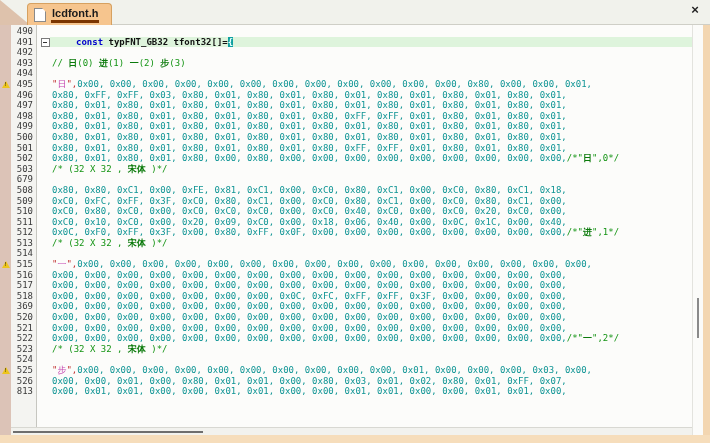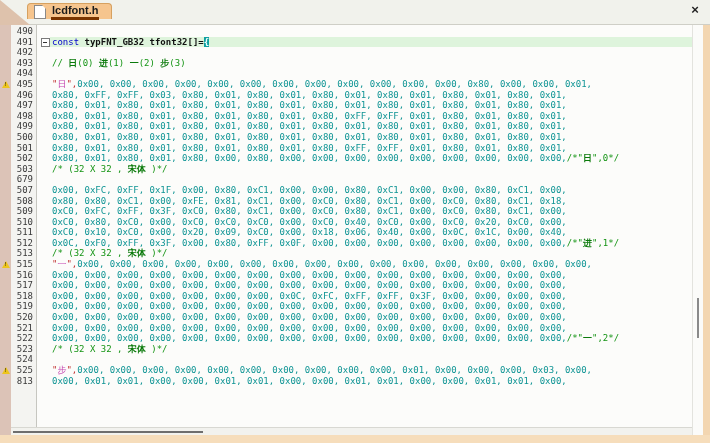--- a/index.html
+++ b/index.html
@@ -3,21 +3,21 @@
 <meta charset="utf-8">
 <style>
   html,body{margin:0;padding:0;background:#e8e8e8;}
   .win{position:relative;width:710px;height:443px;background:#fcfcfa;outline:1px solid #cfcfc7;
        font-family:"DejaVu Sans Mono","DejaVu Sans",monospace;overflow:hidden;}
   
   .tabbar{position:absolute;left:0;top:0;width:710px;height:25px;background:#f1f2ec;
           border-bottom:1px solid #cfcfc7;box-sizing:border-box;}
   .corner{position:absolute;left:0;top:0;width:0;height:0;
           border-left:30px solid #dec2ac;border-top:25px solid transparent;}
-  .tab{position:absolute;left:27px;top:3px;height:16px;background:#f6c58e;
+  .tab{position:absolute;left:27px;top:3px;height:22px;background:#f6c58e;
        border:1px solid #d6a160;border-bottom:none;border-radius:4px 4px 0 0;
        display:flex;align-items:center;gap:5px;padding:0 12px 0 6px;box-sizing:border-box;}
   .dicon{width:10px;height:12px;background:#ffffff;border:1px solid #8a8a8a;position:relative;flex:none;}
   .dicon::before{content:"";position:absolute;right:-1px;top:-1px;width:0;height:0;
        border-left:4px solid transparent;border-top:4px solid #f6c58e;}
   .tab-label{font-family:"Liberation Sans",sans-serif;font-size:11px;font-weight:bold;color:#1c1c1c;
        border-bottom:3px solid #7b3500;padding:1px 1px 1px 1px;}
   .closex{position:absolute;right:7px;top:2px;width:16px;height:16px;line-height:16px;text-align:center;
        font-family:"Liberation Sans",sans-serif;font-size:13px;font-weight:bold;color:#222;cursor:pointer;}
   
@@ -31,21 +31,21 @@
   .rn{width:22px;flex:none;text-align:right;padding-right:8px;font-size:9px;line-height:10.6px;color:#3a3a3a;}
   .rf{width:9px;flex:none;position:relative;}
   .rt{flex:1;white-space:pre;font-size:9px;line-height:10.6px;color:#222;padding-left:2px;}
   .hl .rt{background:#def4dc;}
   .fbox{position:absolute;left:0;top:1.5px;width:7px;height:7px;background:#fff;border:1px solid #7a7a7a;}
   .fbox::after{content:"";position:absolute;left:1px;top:3px;width:4px;height:1px;background:#333;}
   .tri{width:0;height:0;border-left:4px solid transparent;border-right:4px solid transparent;
        border-bottom:7px solid #edc51c;position:relative;}
   .tri::after{content:"!";position:absolute;left:-1px;top:0px;font:bold 5px "Liberation Sans",sans-serif;color:#4a3c00;}
   
-  .s-kw{color:#0000cc;font-weight:normal;}
+  .s-kw{color:#0000cc;font-weight:bold;margin-left:24px;}
   .s-id{color:#111;font-weight:bold;text-align:center;}
   .s-hex{color:#0e9494;}
   .s-cmt{color:#149414;}
   .s-cmtb{color:#0b7a0b;font-weight:bold;}
   .s-q{color:#c03030;}
   .s-ch{color:#c23fae;}
   .s-brace{background:#0fa0a0;color:#e8ffff;font-weight:bold;}
   
   .hscroll{position:absolute;left:11px;top:402px;width:681px;height:8px;background:#f2f2ee;
        border-top:1px solid #d8d8d2;box-sizing:border-box;}
@@ -164,26 +164,20 @@
           <span class="rt"><span class="s-cmt">/* (32 X 32 , </span><span class="s-cmtb">宋体</span><span class="s-cmt"> )*/</span></span>
         </div>
         <div class="row">
           <span class="rw"></span>
           <span class="rn">679</span>
           <span class="rf"></span>
           <span class="rt"></span>
         </div>
         <div class="row">
           <span class="rw"></span>
-          <span class="rn">507</span>
-          <span class="rf"></span>
-          <span class="rt"><span class="s-hex">0x00, 0xFC, 0xFF, 0x1F, 0x00, 0x80, 0xC1, 0x00, 0x00, 0x80, 0xC1, 0x00, 0x00, 0x80, 0xC1, 0x00,</span></span>
-        </div>
-        <div class="row">
-          <span class="rw"></span>
           <span class="rn">508</span>
           <span class="rf"></span>
           <span class="rt"><span class="s-hex">0x80, 0x80, 0xC1, 0x00, 0xFE, 0x81, 0xC1, 0x00, 0xC0, 0x80, 0xC1, 0x00, 0xC0, 0x80, 0xC1, 0x18,</span></span>
         </div>
         <div class="row">
           <span class="rw"></span>
           <span class="rn">509</span>
           <span class="rf"></span>
           <span class="rt"><span class="s-hex">0xC0, 0xFC, 0xFF, 0x3F, 0xC0, 0x80, 0xC1, 0x00, 0xC0, 0x80, 0xC1, 0x00, 0xC0, 0x80, 0xC1, 0x00,</span></span>
         </div>
@@ -203,20 +197,26 @@
           <span class="rw"></span>
           <span class="rn">512</span>
           <span class="rf"></span>
           <span class="rt"><span class="s-hex">0x0C, 0xF0, 0xFF, 0x3F, 0x00, 0x80, 0xFF, 0x0F, 0x00, 0x00, 0x00, 0x00, 0x00, 0x00, 0x00, 0x00,</span><span class="s-cmt">/*"</span><span class="s-cmtb">进</span><span class="s-cmt">",1*/</span></span>
         </div>
         <div class="row">
           <span class="rw"></span>
           <span class="rn">513</span>
           <span class="rf"></span>
           <span class="rt"><span class="s-cmt">/* (32 X 32 , </span><span class="s-cmtb">宋体</span><span class="s-cmt"> )*/</span></span>
+        </div>
+        <div class="row">
+          <span class="rw"></span>
+          <span class="rn">514</span>
+          <span class="rf"></span>
+          <span class="rt"></span>
         </div>
         <div class="row">
           <span class="rw">
             <span class="tri"></span>
           </span>
           <span class="rn">515</span>
           <span class="rf"></span>
           <span class="rt"><span class="s-q">"</span><span class="s-ch">一</span><span class="s-q">",</span><span class="s-hex">0x00, 0x00, 0x00, 0x00, 0x00, 0x00, 0x00, 0x00, 0x00, 0x00, 0x00, 0x00, 0x00, 0x00, 0x00, 0x00,</span></span>
         </div>
         <div class="row">
@@ -232,21 +232,21 @@
           <span class="rt"><span class="s-hex">0x00, 0x00, 0x00, 0x00, 0x00, 0x00, 0x00, 0x00, 0x00, 0x00, 0x00, 0x00, 0x00, 0x00, 0x00, 0x00,</span></span>
         </div>
         <div class="row">
           <span class="rw"></span>
           <span class="rn">518</span>
           <span class="rf"></span>
           <span class="rt"><span class="s-hex">0x00, 0x00, 0x00, 0x00, 0x00, 0x00, 0x00, 0x0C, 0xFC, 0xFF, 0xFF, 0x3F, 0x00, 0x00, 0x00, 0x00,</span></span>
         </div>
         <div class="row">
           <span class="rw"></span>
-          <span class="rn">519</span>
+          <span class="rn">369</span>
           <span class="rf"></span>
           <span class="rt"><span class="s-hex">0x00, 0x00, 0x00, 0x00, 0x00, 0x00, 0x00, 0x00, 0x00, 0x00, 0x00, 0x00, 0x00, 0x00, 0x00, 0x00,</span></span>
         </div>
         <div class="row">
           <span class="rw"></span>
           <span class="rn">520</span>
           <span class="rf"></span>
           <span class="rt"><span class="s-hex">0x00, 0x00, 0x00, 0x00, 0x00, 0x00, 0x00, 0x00, 0x00, 0x00, 0x00, 0x00, 0x00, 0x00, 0x00, 0x00,</span></span>
         </div>
         <div class="row">
@@ -273,20 +273,26 @@
           <span class="rf"></span>
           <span class="rt"></span>
         </div>
         <div class="row">
           <span class="rw">
             <span class="tri"></span>
           </span>
           <span class="rn">525</span>
           <span class="rf"></span>
           <span class="rt"><span class="s-q">"</span><span class="s-ch">步</span><span class="s-q">",</span><span class="s-hex">0x00, 0x00, 0x00, 0x00, 0x00, 0x00, 0x00, 0x00, 0x00, 0x00, 0x01, 0x00, 0x00, 0x00, 0x03, 0x00,</span></span>
+        </div>
+        <div class="row">
+          <span class="rw"></span>
+          <span class="rn">526</span>
+          <span class="rf"></span>
+          <span class="rt"><span class="s-hex">0x00, 0x00, 0x01, 0x00, 0x80, 0x01, 0x01, 0x00, 0x80, 0x03, 0x01, 0x02, 0x80, 0x01, 0xFF, 0x07,</span></span>
         </div>
         <div class="row">
           <span class="rw"></span>
           <span class="rn">813</span>
           <span class="rf"></span>
           <span class="rt"><span class="s-hex">0x00, 0x01, 0x01, 0x00, 0x00, 0x01, 0x01, 0x00, 0x00, 0x01, 0x01, 0x00, 0x00, 0x01, 0x01, 0x00,</span></span>
         </div>
       </div>
     <div class="hscroll">
       <div class="hthumb"></div>

